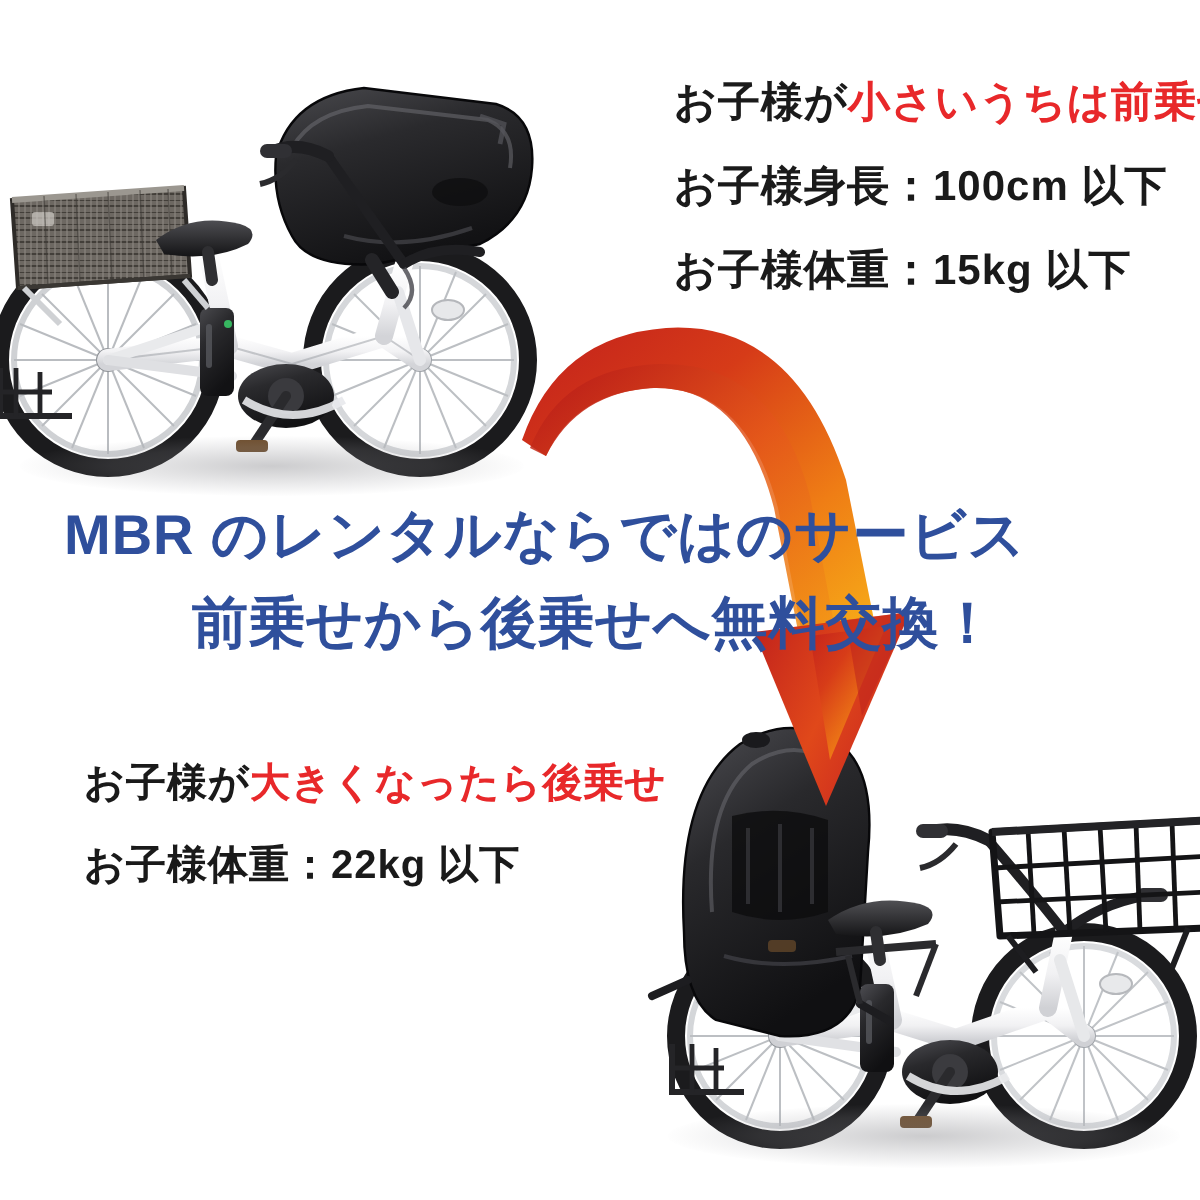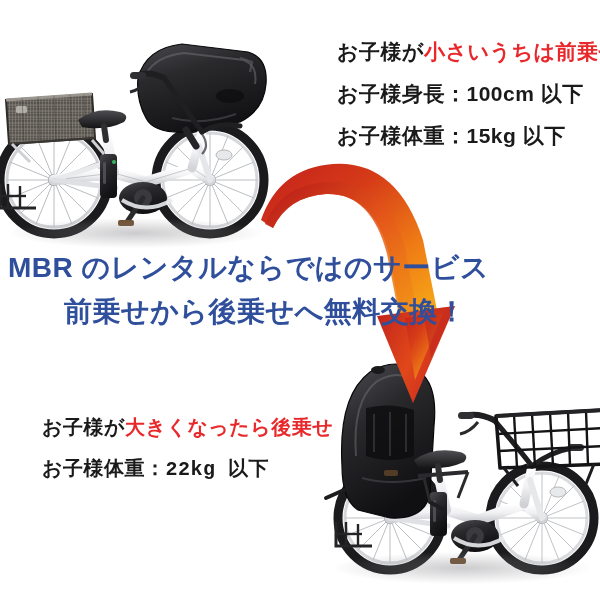--- a/index.html
+++ b/index.html
@@ -20,40 +20,40 @@
     white-space:nowrap;
     color:#1a1a1a;
     font-weight:700;
     letter-spacing:.5px;
   }
   .line .hl{color:#e8282a;}
 
   #front-spec{ left:337px; top:31px; }
   #front-spec .line{ font-size:21px; line-height:42px; }
 
-  #rear-spec{ left:42px; top:408px;font-family:Liberation Mono, monospace; }
+  #rear-spec{ left:42px; top:372px; }
   #rear-spec .line{ font-size:20px; line-height:41px; }
 
   
   #headline{
     position:absolute;
     left:0;top:246px;width:600px;
     z-index:6;
     pointer-events:none;
   }
   #headline .bl{
     color:#2f4f9c;
     font-weight:700;
     font-size:28px;
     line-height:44px;
     white-space:nowrap;
     letter-spacing:.5px;
   }
-  #headline .bl.l1{ padding-left:8px; }
-  #headline .bl.l2{ padding-left:64px; }
+  #headline .bl.l1{ padding-left:32px; }
+  #headline .bl.l2{ padding-left:96px; }
 
   
   #arrow{
     position:absolute;
     left:255px;top:158px;
     width:215px;height:245px;
     z-index:4;
   }
 
   

